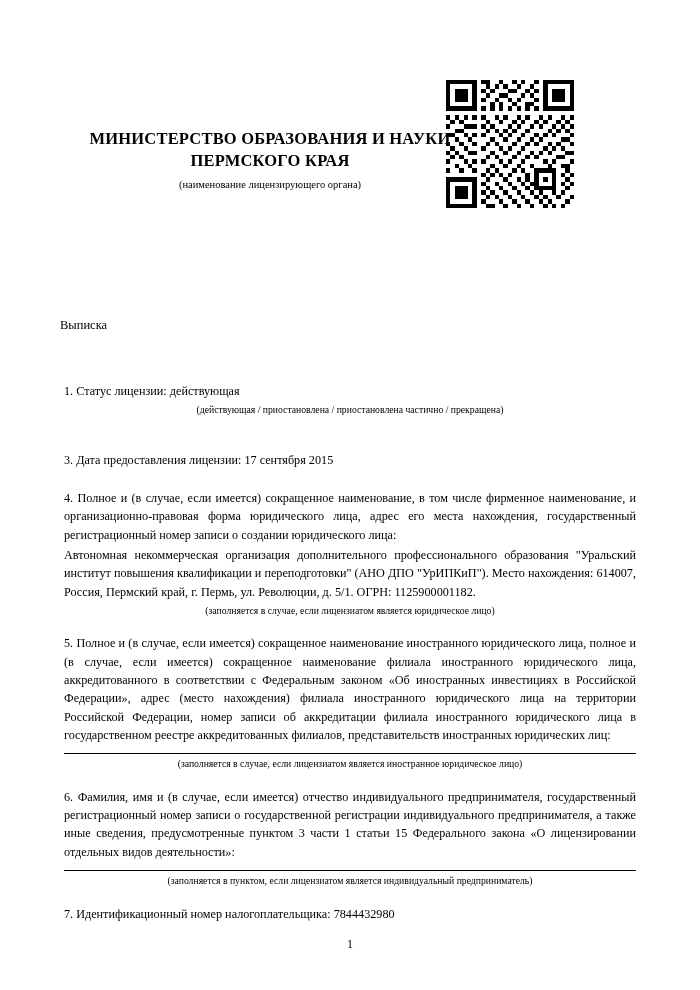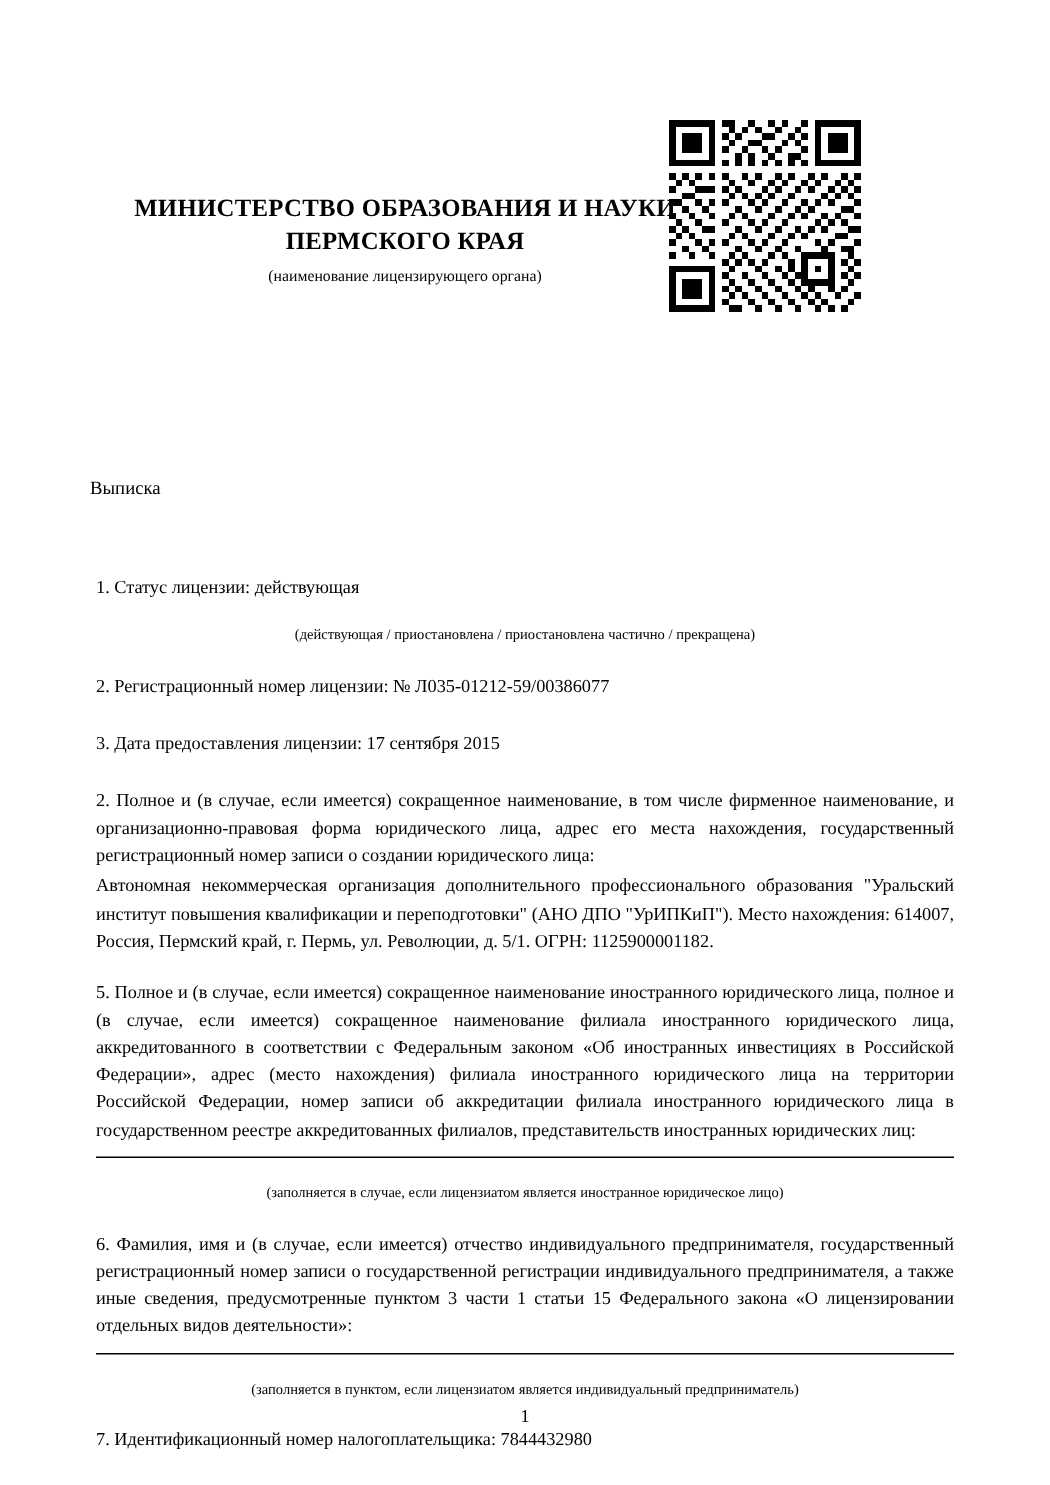--- a/index.html
+++ b/index.html
@@ -74,21 +74,21 @@
     text-align: justify;
     text-justify: inter-word;
   }
   .item p.noj { text-align: left; }
   .spacer-s { height: 13px; }
   .spacer-m { height: 17px; }
 
   .note {
     text-align: center;
     font-size: 9.7px;
-    margin-top: 17px;
+    margin-top: 3px;
     margin-bottom: 2px;
   }
   .rule {
     border: none;
     border-top: 1px solid #000;
     margin: 9px 0 3px 0;
     width: 100%;
   }
   .pagenum {
     position: absolute;
@@ -378,35 +378,33 @@
 
   <div class="content">
 
     <div class="item">
       <p class="noj">1. Статус лицензии: действующая</p>
       <div class="note">(действующая / приостановлена / приостановлена частично / прекращена)</div>
     </div>
 
     <div class="spacer-s"></div>
 
-    <div class="item">
-      <p class="noj">2. Регистрационный номер лицензии: № Л035-01212-59/00386077</p>
-    </div>
 
     <div class="spacer-m"></div>
 
     <div class="item">
       <p class="noj">3. Дата предоставления лицензии: 17 сентября 2015</p>
     </div>
 
     <div class="spacer-m"></div>
 
     <div class="item">
-      <p>2. Полное и (в случае, если имеется) сокращенное наименование, в том числе фирменное наименование, и организационно-правовая форма юридического лица, адрес его места нахождения, государственный регистрационный номер записи о создании юридического лица:</p>
+      <p>4. Полное и (в случае, если имеется) сокращенное наименование, в том числе фирменное наименование, и организационно-правовая форма юридического лица, адрес его места нахождения, государственный регистрационный номер записи о создании юридического лица:</p>
       <p>Автономная некоммерческая организация дополнительного профессионального образования "Уральский институт повышения квалификации и переподготовки" (АНО ДПО "УрИПКиП"). Место нахождения: 614007, Россия, Пермский край, г. Пермь, ул. Революции, д. 5/1. ОГРН: 1125900001182.</p>
+      <div class="note">(заполняется в случае, если лицензиатом является юридическое лицо)</div>
     </div>
 
     <div class="spacer-s"></div>
 
     <div class="item">
       <p>5. Полное и (в случае, если имеется) сокращенное наименование иностранного юридического лица, полное и (в случае, если имеется) сокращенное наименование филиала иностранного юридического лица, аккредитованного в соответствии с Федеральным законом «Об иностранных инвестициях в Российской Федерации», адрес (место нахождения) филиала иностранного юридического лица на территории Российской Федерации, номер записи об аккредитации филиала иностранного юридического лица в государственном реестре аккредитованных филиалов, представительств иностранных юридических лиц:</p>
       <hr class="rule">
       <div class="note">(заполняется в случае, если лицензиатом является иностранное юридическое лицо)</div>
     </div>
 

